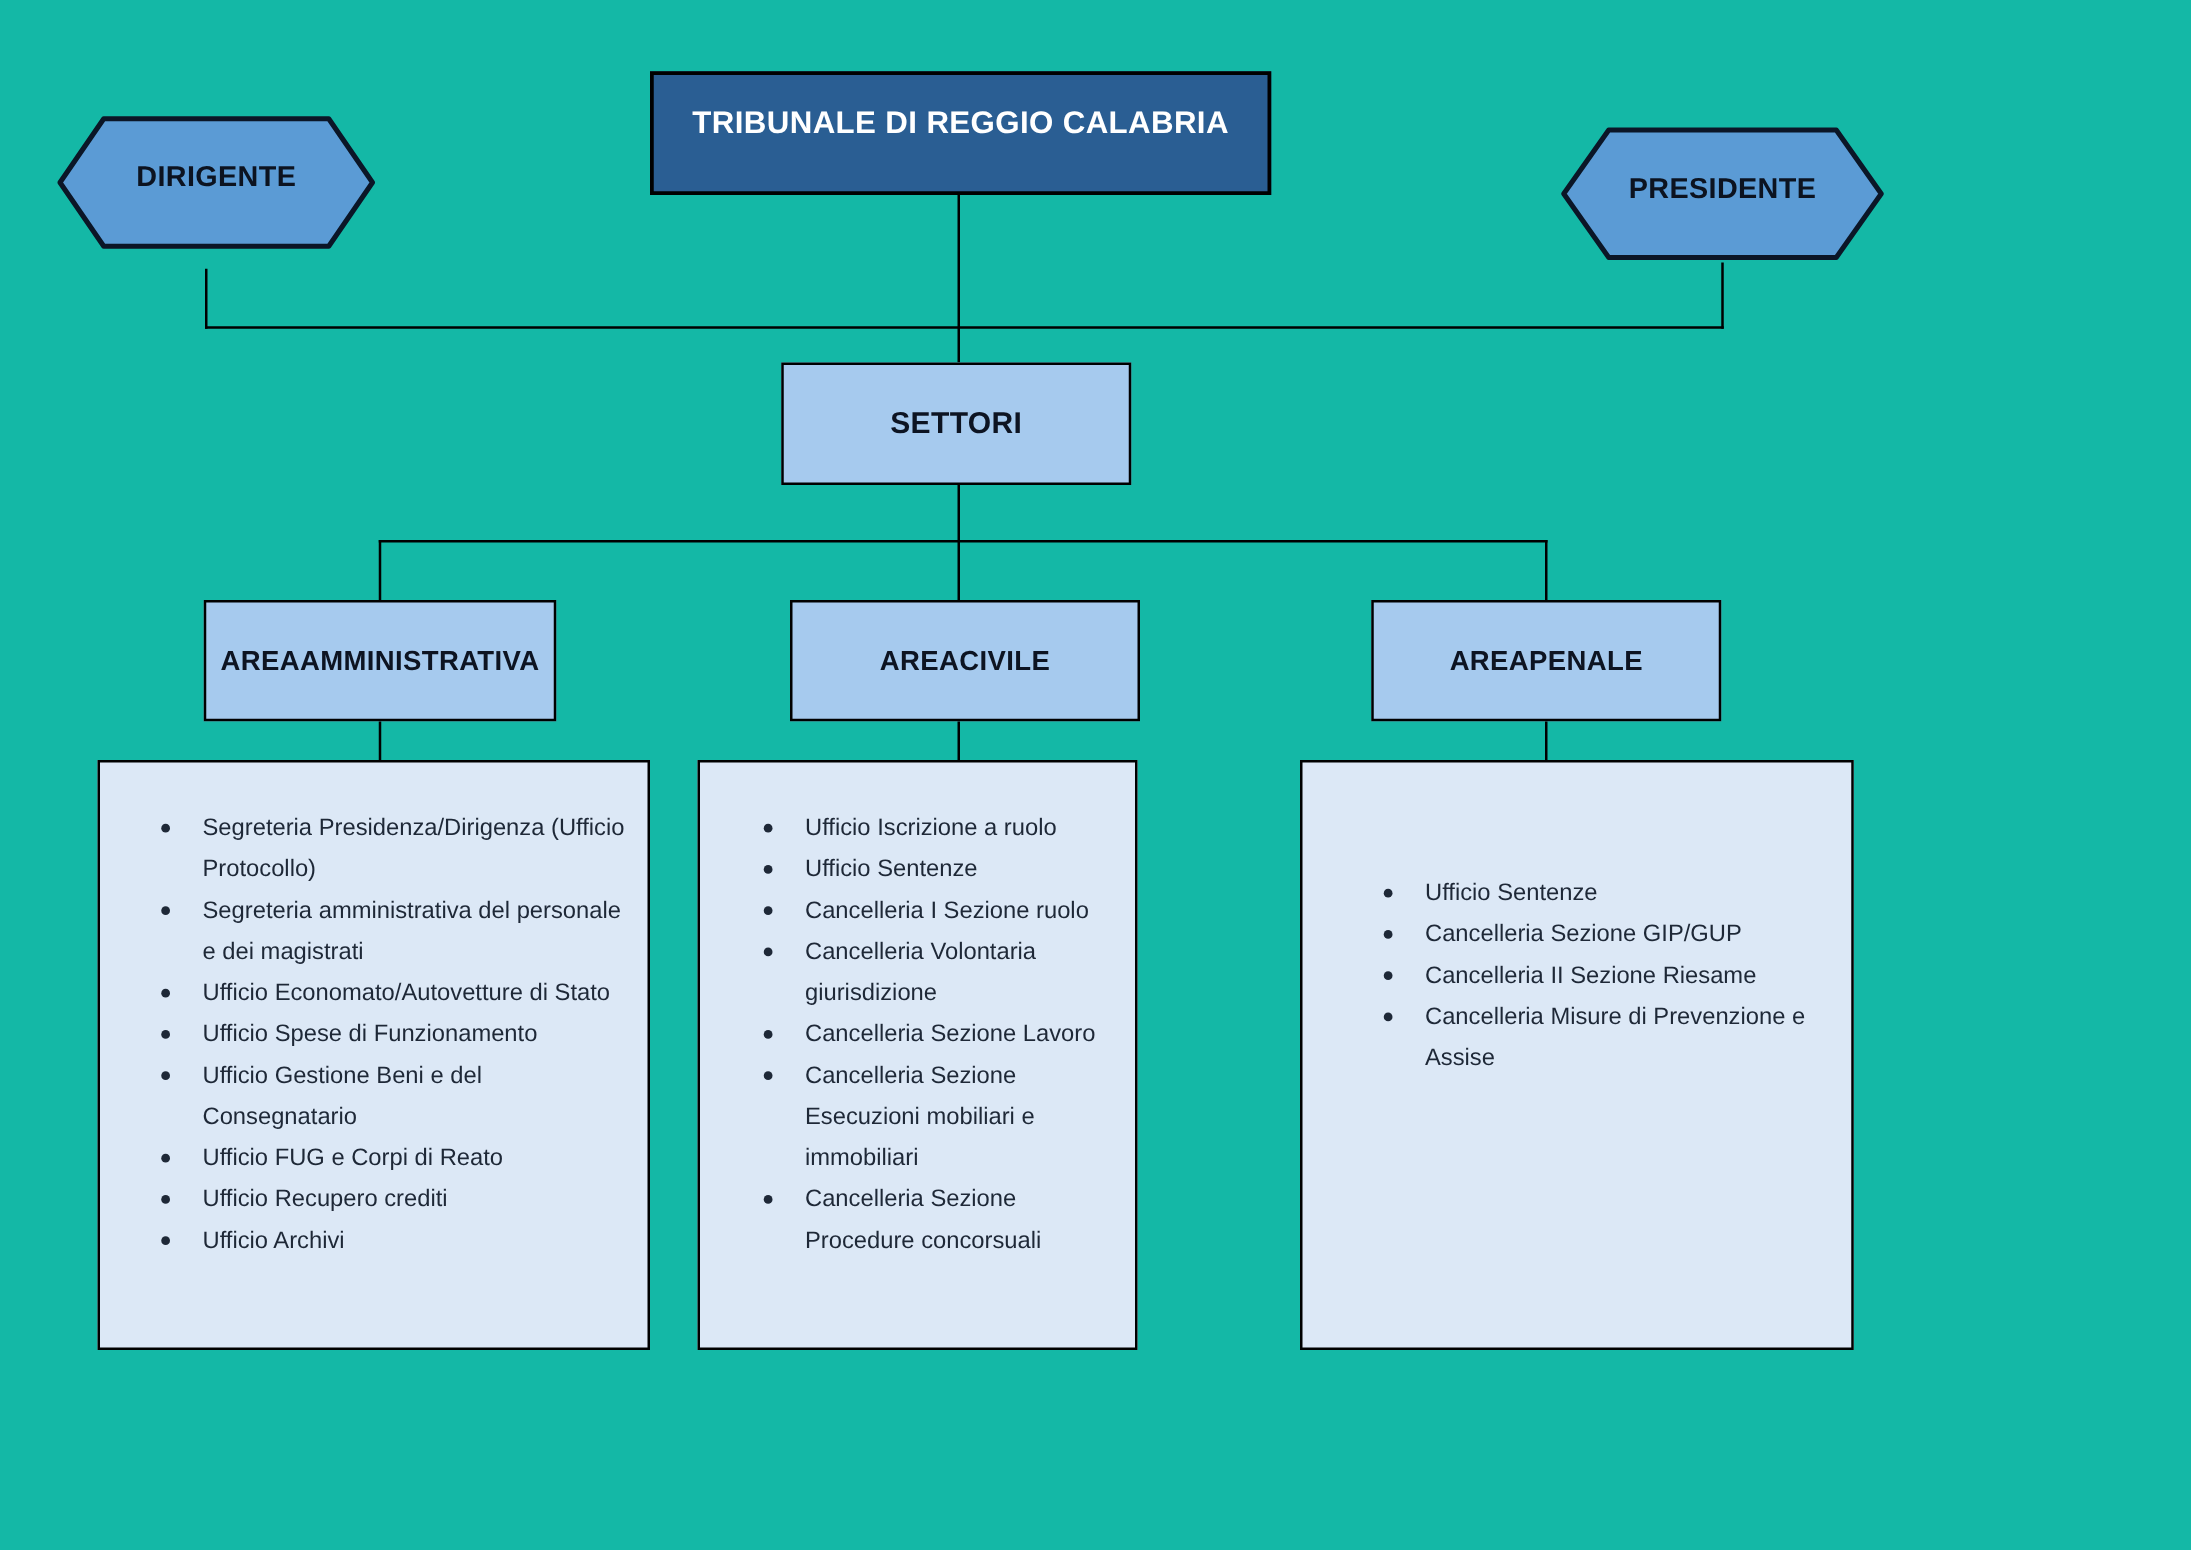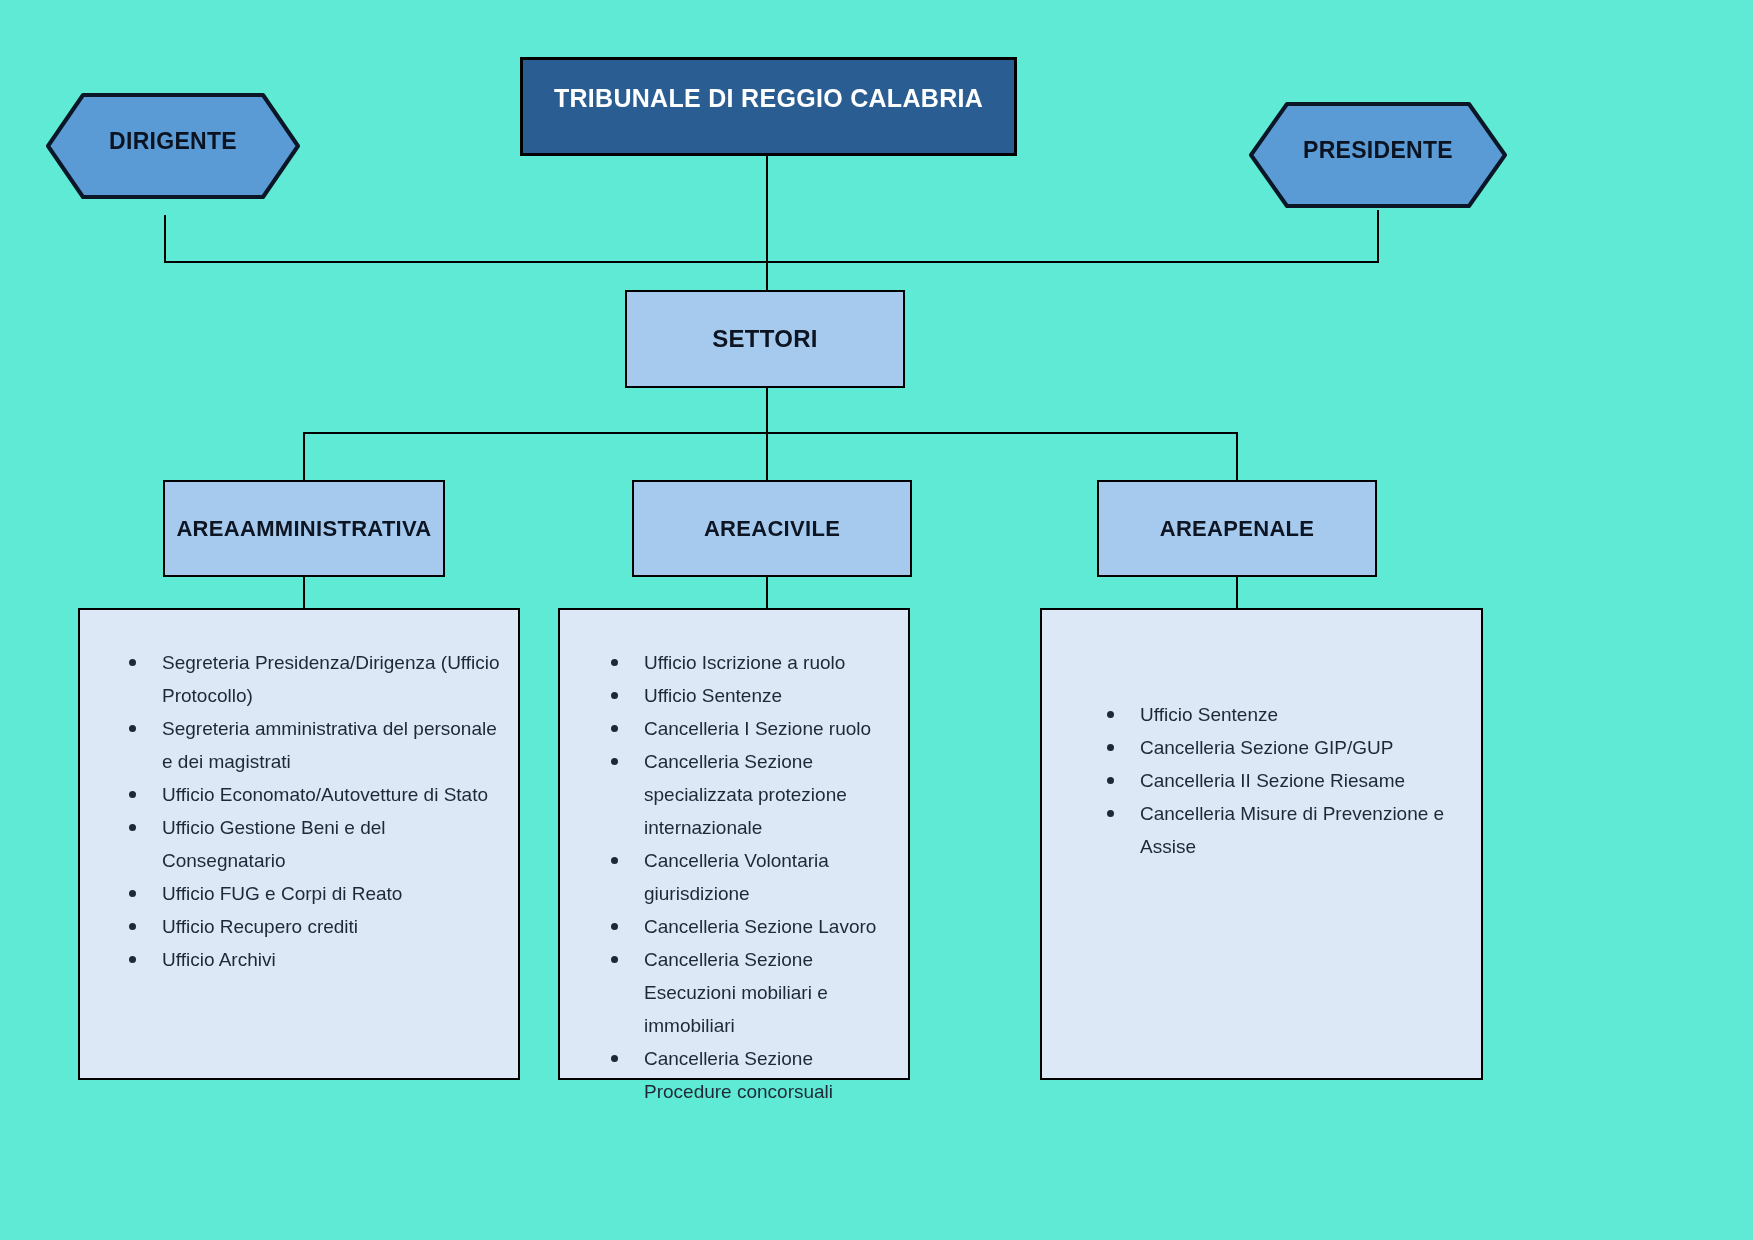--- a/index.html
+++ b/index.html
@@ -1,21 +1,21 @@
 <!DOCTYPE html>
 <html style="--title-fill: #2a5e93; --title-text: #ffffff; --hex-fill: #5b9bd5; --hex-border: #0b1627; --section-fill: #a6caee; --list-fill: #dce8f6; --border: #000000; --list-text: #1e2837;"><head>
 <meta charset="utf-8">
 <style>
   html, body { margin: 0; padding: 0; background: #ffffff; }
 
   .canvas {
     position: relative;
     width: 1753px;
     height: 1240px;
-    background: #5eead4;
+    background: #14b8a6;
     font-family: "Liberation Sans", sans-serif;
     overflow: hidden;
   }
 
   
   .line { position: absolute; background: #000; }
 
   
   .node {
     position: absolute;
@@ -143,32 +143,32 @@
   <div class="node area-box a3">
     <span>AREA</span>
     <span>PENALE</span>
   </div>
 
   <div class="list-box l1">
     <ul class="items">
         <li>Segreteria Presidenza/Dirigenza (Ufficio Protocollo)</li>
         <li>Segreteria amministrativa del personale e dei magistrati</li>
         <li>Ufficio Economato/Autovetture di Stato</li>
+        <li>Ufficio Spese di Funzionamento</li>
         <li>Ufficio Gestione Beni e del Consegnatario</li>
         <li>Ufficio FUG e Corpi di Reato</li>
         <li>Ufficio Recupero crediti</li>
         <li>Ufficio Archivi</li>
       </ul>
   </div>
   <div class="list-box l2">
     <ul class="items">
         <li>Ufficio Iscrizione a ruolo</li>
         <li>Ufficio Sentenze</li>
         <li>Cancelleria I Sezione ruolo</li>
-        <li>Cancelleria Sezione specializzata protezione internazionale</li>
         <li>Cancelleria Volontaria giurisdizione</li>
         <li>Cancelleria Sezione Lavoro</li>
         <li>Cancelleria Sezione Esecuzioni mobiliari e immobiliari</li>
         <li>Cancelleria Sezione Procedure concorsuali</li>
       </ul>
   </div>
   <div class="list-box l3">
     <ul class="items">
         <li>Ufficio Sentenze</li>
         <li>Cancelleria Sezione GIP/GUP</li>

